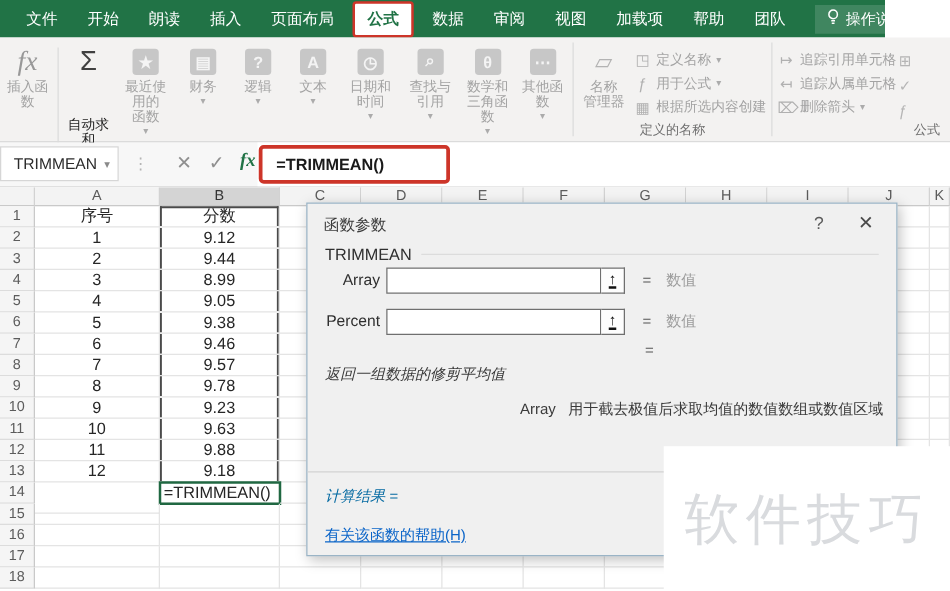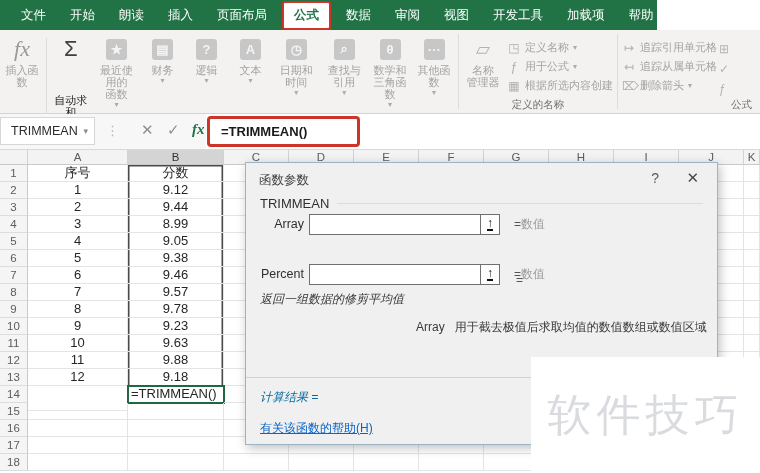--- a/index.html
+++ b/index.html
@@ -1,21 +1,21 @@
 <!DOCTYPE html>
 <html><head>
 <meta charset="utf-8">
 <style>
   * { margin:0; padding:0; box-sizing:border-box; }
   html,body { background:#fff; }
   body { font-family:"Liberation Sans", sans-serif; }
   .app { position:relative; width:760px; height:473px; overflow:hidden; background:#fff; }
 
   
-  .tabbar { position:absolute; left:0; top:0; width:657px; height:30px; background:#217346;
+  .tabbar { position:absolute; left:0; top:0; width:708px; height:30px; background:#217346;
             display:flex; align-items:center; padding-left:12px; gap:6px; }
   .tab { color:#fff; font-size:12.5px; padding:4px 9px; cursor:default; white-space:nowrap; }
   .tab.sel { background:#fff; color:#217346; font-weight:700; border:2px solid #cd3529; border-radius:3px; padding:4px 10px; }
   .tellme { display:flex; align-items:center; gap:5px; margin-left:8px; background:rgba(255,255,255,0.14);
             padding:3px 9px; color:#fff; font-size:12px; white-space:nowrap; }
 
   
   .ribbon { position:absolute; left:0; top:30px; width:760px; height:84px; background:#f3f2f1;
             border-bottom:1px solid #d4d4d4; display:flex; }
   .rgroup { display:flex; flex-direction:column; height:100%; }
@@ -81,21 +81,21 @@
   .fnhead { position:absolute; left:14px; top:33px; right:14px; display:flex; align-items:center; gap:8px;
             font-size:13px; color:#2f2f2f; }
   .fnhead .hline { flex:1; height:1px; background:#dcdcdc; }
   .argrow { position:absolute; left:0; height:22px; display:flex; align-items:center; }
   .argrow .alabel { width:58px; text-align:right; margin-right:5px; font-size:12.5px; color:#2f2f2f; }
   .argrow input { width:172px; height:21px; border:1px solid #6f6f6f; background:#fff; font-size:12px; padding:0 3px; }
   .picker { width:19px; height:21px; border:1px solid #6f6f6f; border-left:none; background:#fdfdfd;
             display:flex; align-items:center; justify-content:center; font-size:12px; font-weight:700; color:#111; }
   .picker span { border-bottom:2px solid #111; line-height:11px; }
   .aeq { margin-left:14px; color:#555; }
-  .ahint { color:#9b9b9b; }
+  .ahint { margin-left:12px; color:#9b9b9b; }
   .loneeq { position:absolute; left:270px; top:110px; color:#555; }
   .ddesc { position:absolute; left:14px; top:128px; color:#3a3a3a;font-style:italic; }
   .argdesc { position:absolute; left:170px; top:156px; color:#3a3a3a; }
   .argdesc .an { margin-right:10px; }
   .dfoot { position:absolute; left:0; right:0; top:214px; border-top:1px solid #d2d2d2; }
   .dresult { position:absolute; left:14px; top:226px; color:#0369a1;font-style:italic; }
   .dlink { position:absolute; left:14px; top:257px; color:#0a64c8; text-decoration:underline; cursor:pointer; }
 
   
   .watermark { position:absolute; left:531px; top:357px; width:229px; height:116px; background:#fff; z-index:9;
@@ -110,21 +110,20 @@
   <div class="tabbar" id="tabbar">
       <div class="tab">文件</div>
       <div class="tab">开始</div>
       <div class="tab">朗读</div>
       <div class="tab">插入</div>
       <div class="tab">页面布局</div>
       <div class="tab sel">公式</div>
       <div class="tab">数据</div>
       <div class="tab">审阅</div>
       <div class="tab">视图</div>
-      <div class="tab">开发工具</div>
       <div class="tab">加载项</div>
       <div class="tab">帮助</div>
       <div class="tab">团队</div>
       <div class="tellme">
         <span><svg width="11" height="13" viewBox="0 0 11 13">
             <circle cx="5.5" cy="4.5" r="3.4" fill="none" stroke="#fff" stroke-width="1.2"></circle>
             <line x1="4" y1="9.5" x2="7" y2="9.5" stroke="#fff" stroke-width="1.2"></line>
             <line x1="4.4" y1="11.5" x2="6.6" y2="11.5" stroke="#fff" stroke-width="1.2"></line>
           </svg></span>
         <span>操作说明搜索</span>
@@ -520,21 +519,21 @@
     <div id="argrows">
         <div class="argrow" style="top: 50px;">
           <span class="alabel">Array</span>
           <input style="">
           <div class="picker">
             <span>↑</span>
           </div>
           <span class="aeq">=</span>
           <span class="ahint">数值</span>
         </div>
-        <div class="argrow" style="top: 100px;">
+        <div class="argrow" style="top: 83px;">
           <span class="alabel">Percent</span>
           <input style="">
           <div class="picker">
             <span>↑</span>
           </div>
           <span class="aeq">=</span>
           <span class="ahint">数值</span>
         </div>
       </div>
     <div class="loneeq">=</div>

